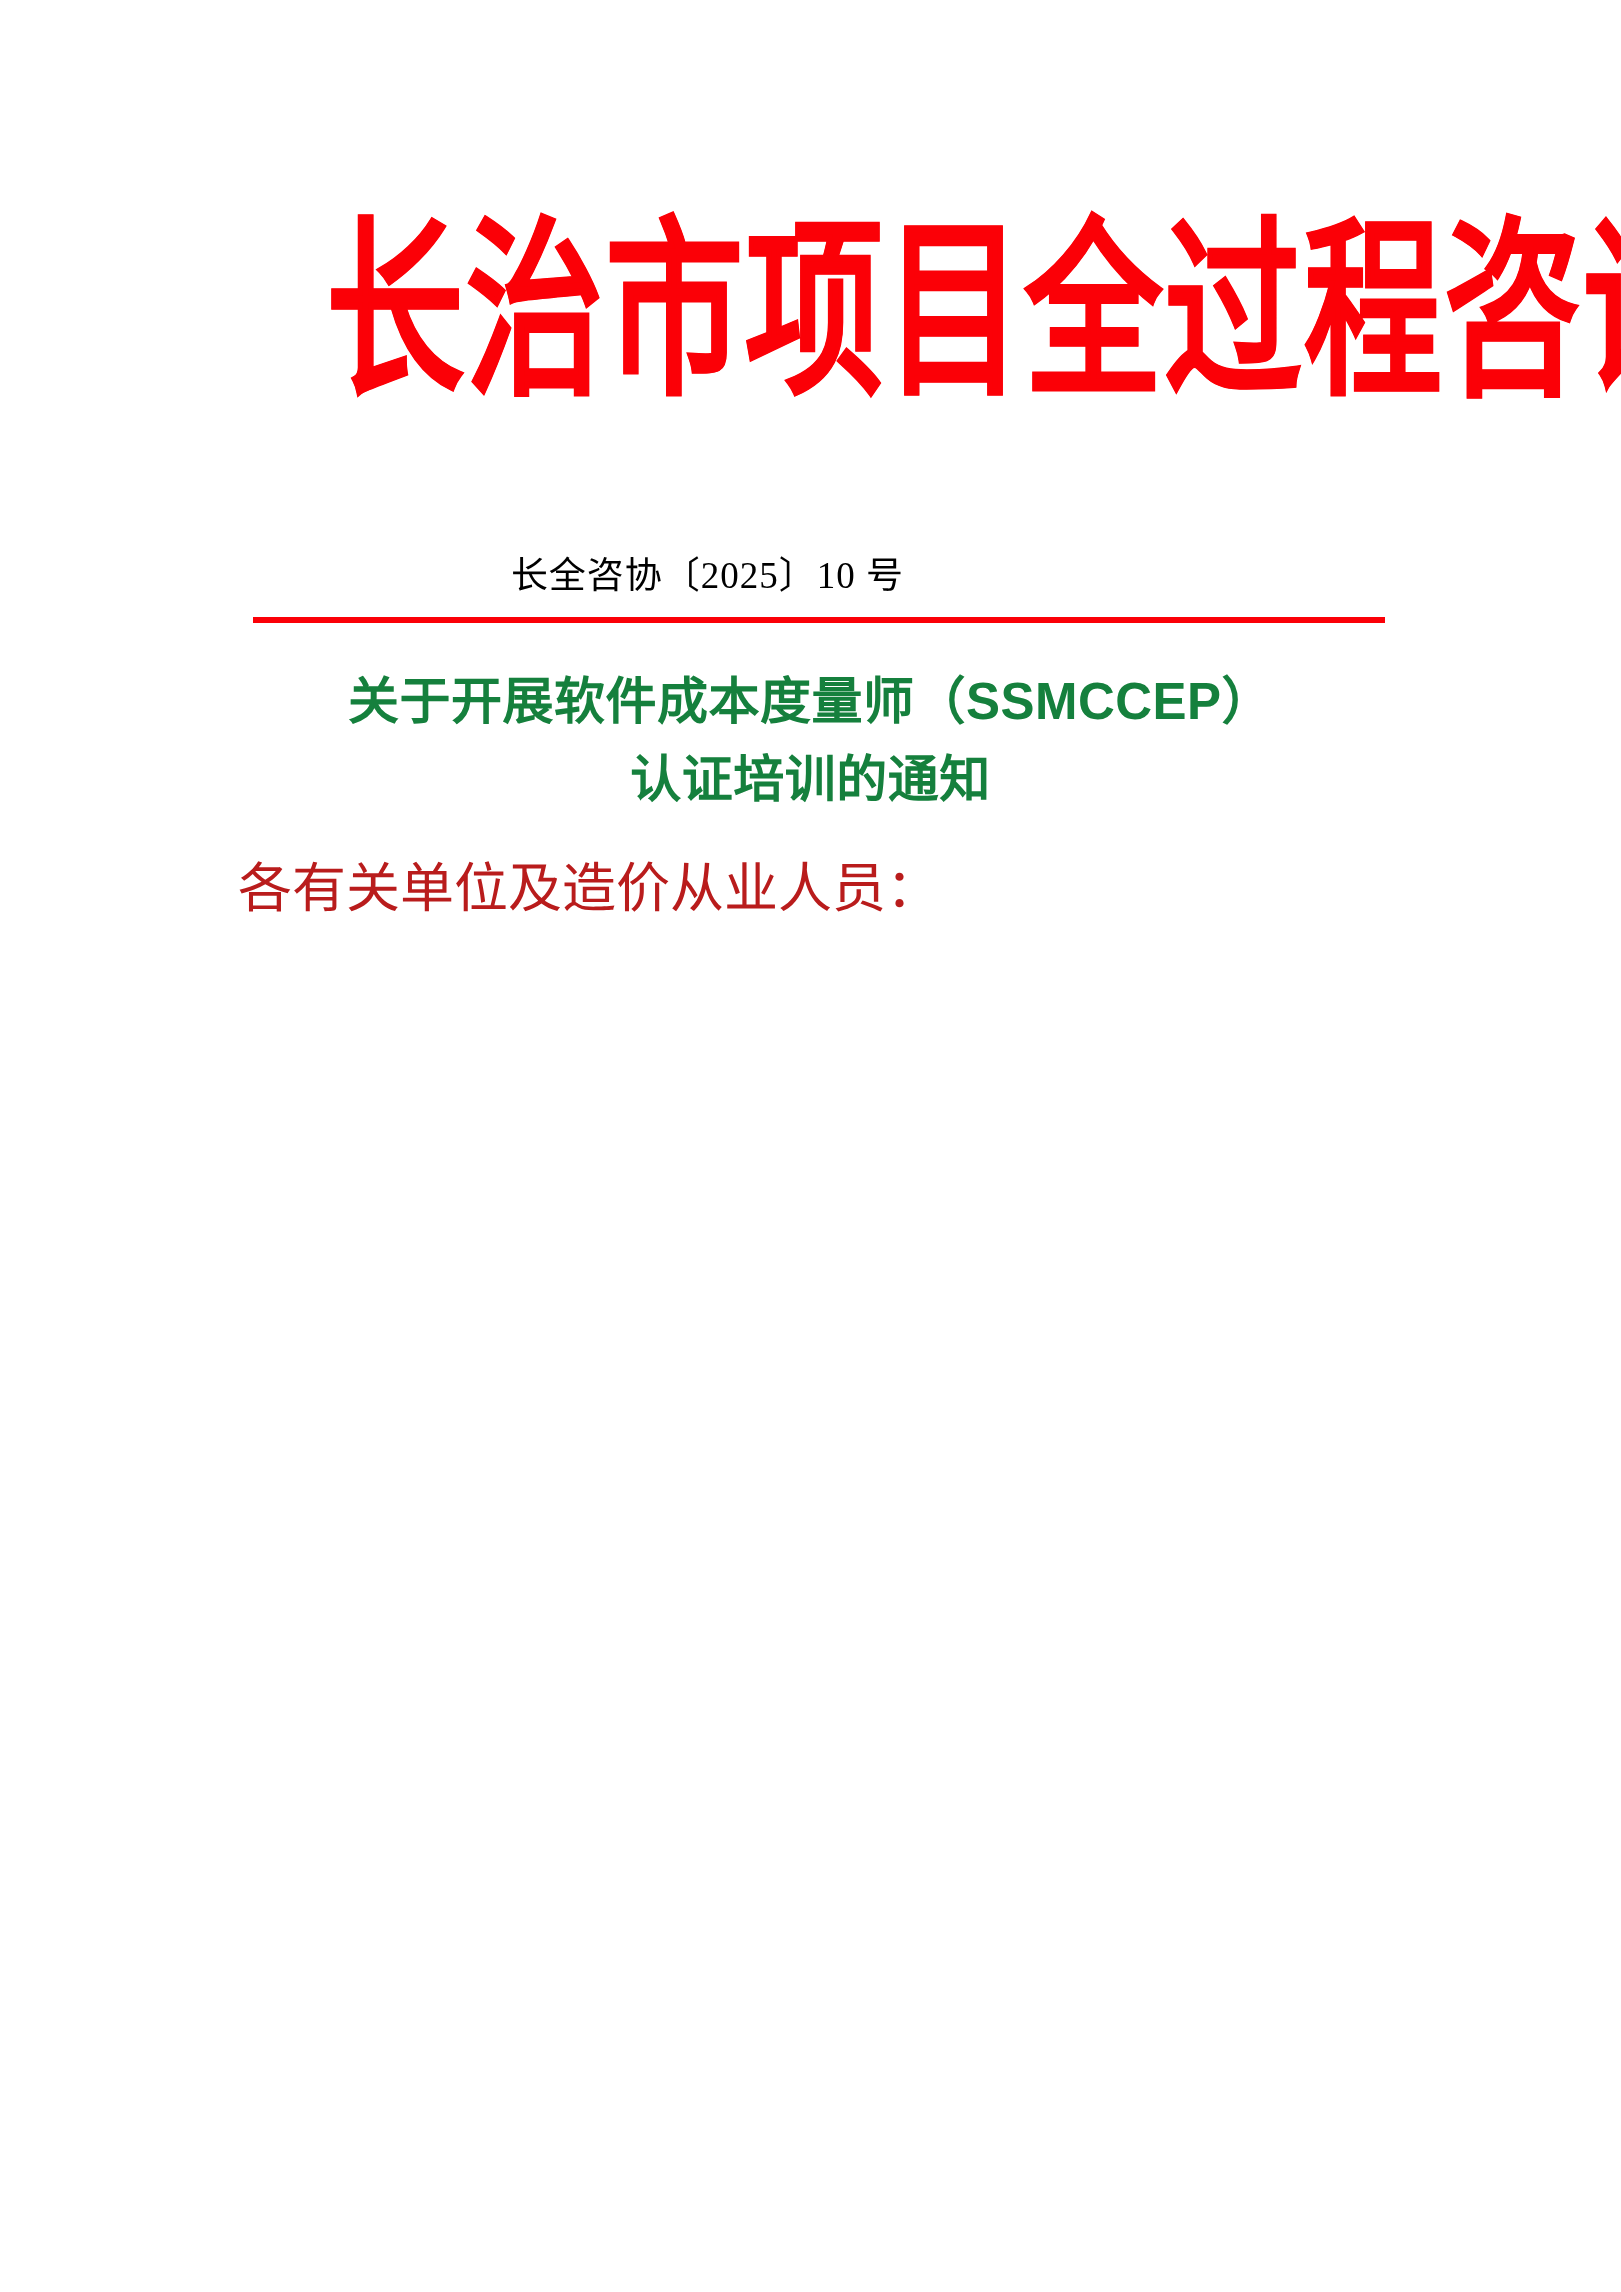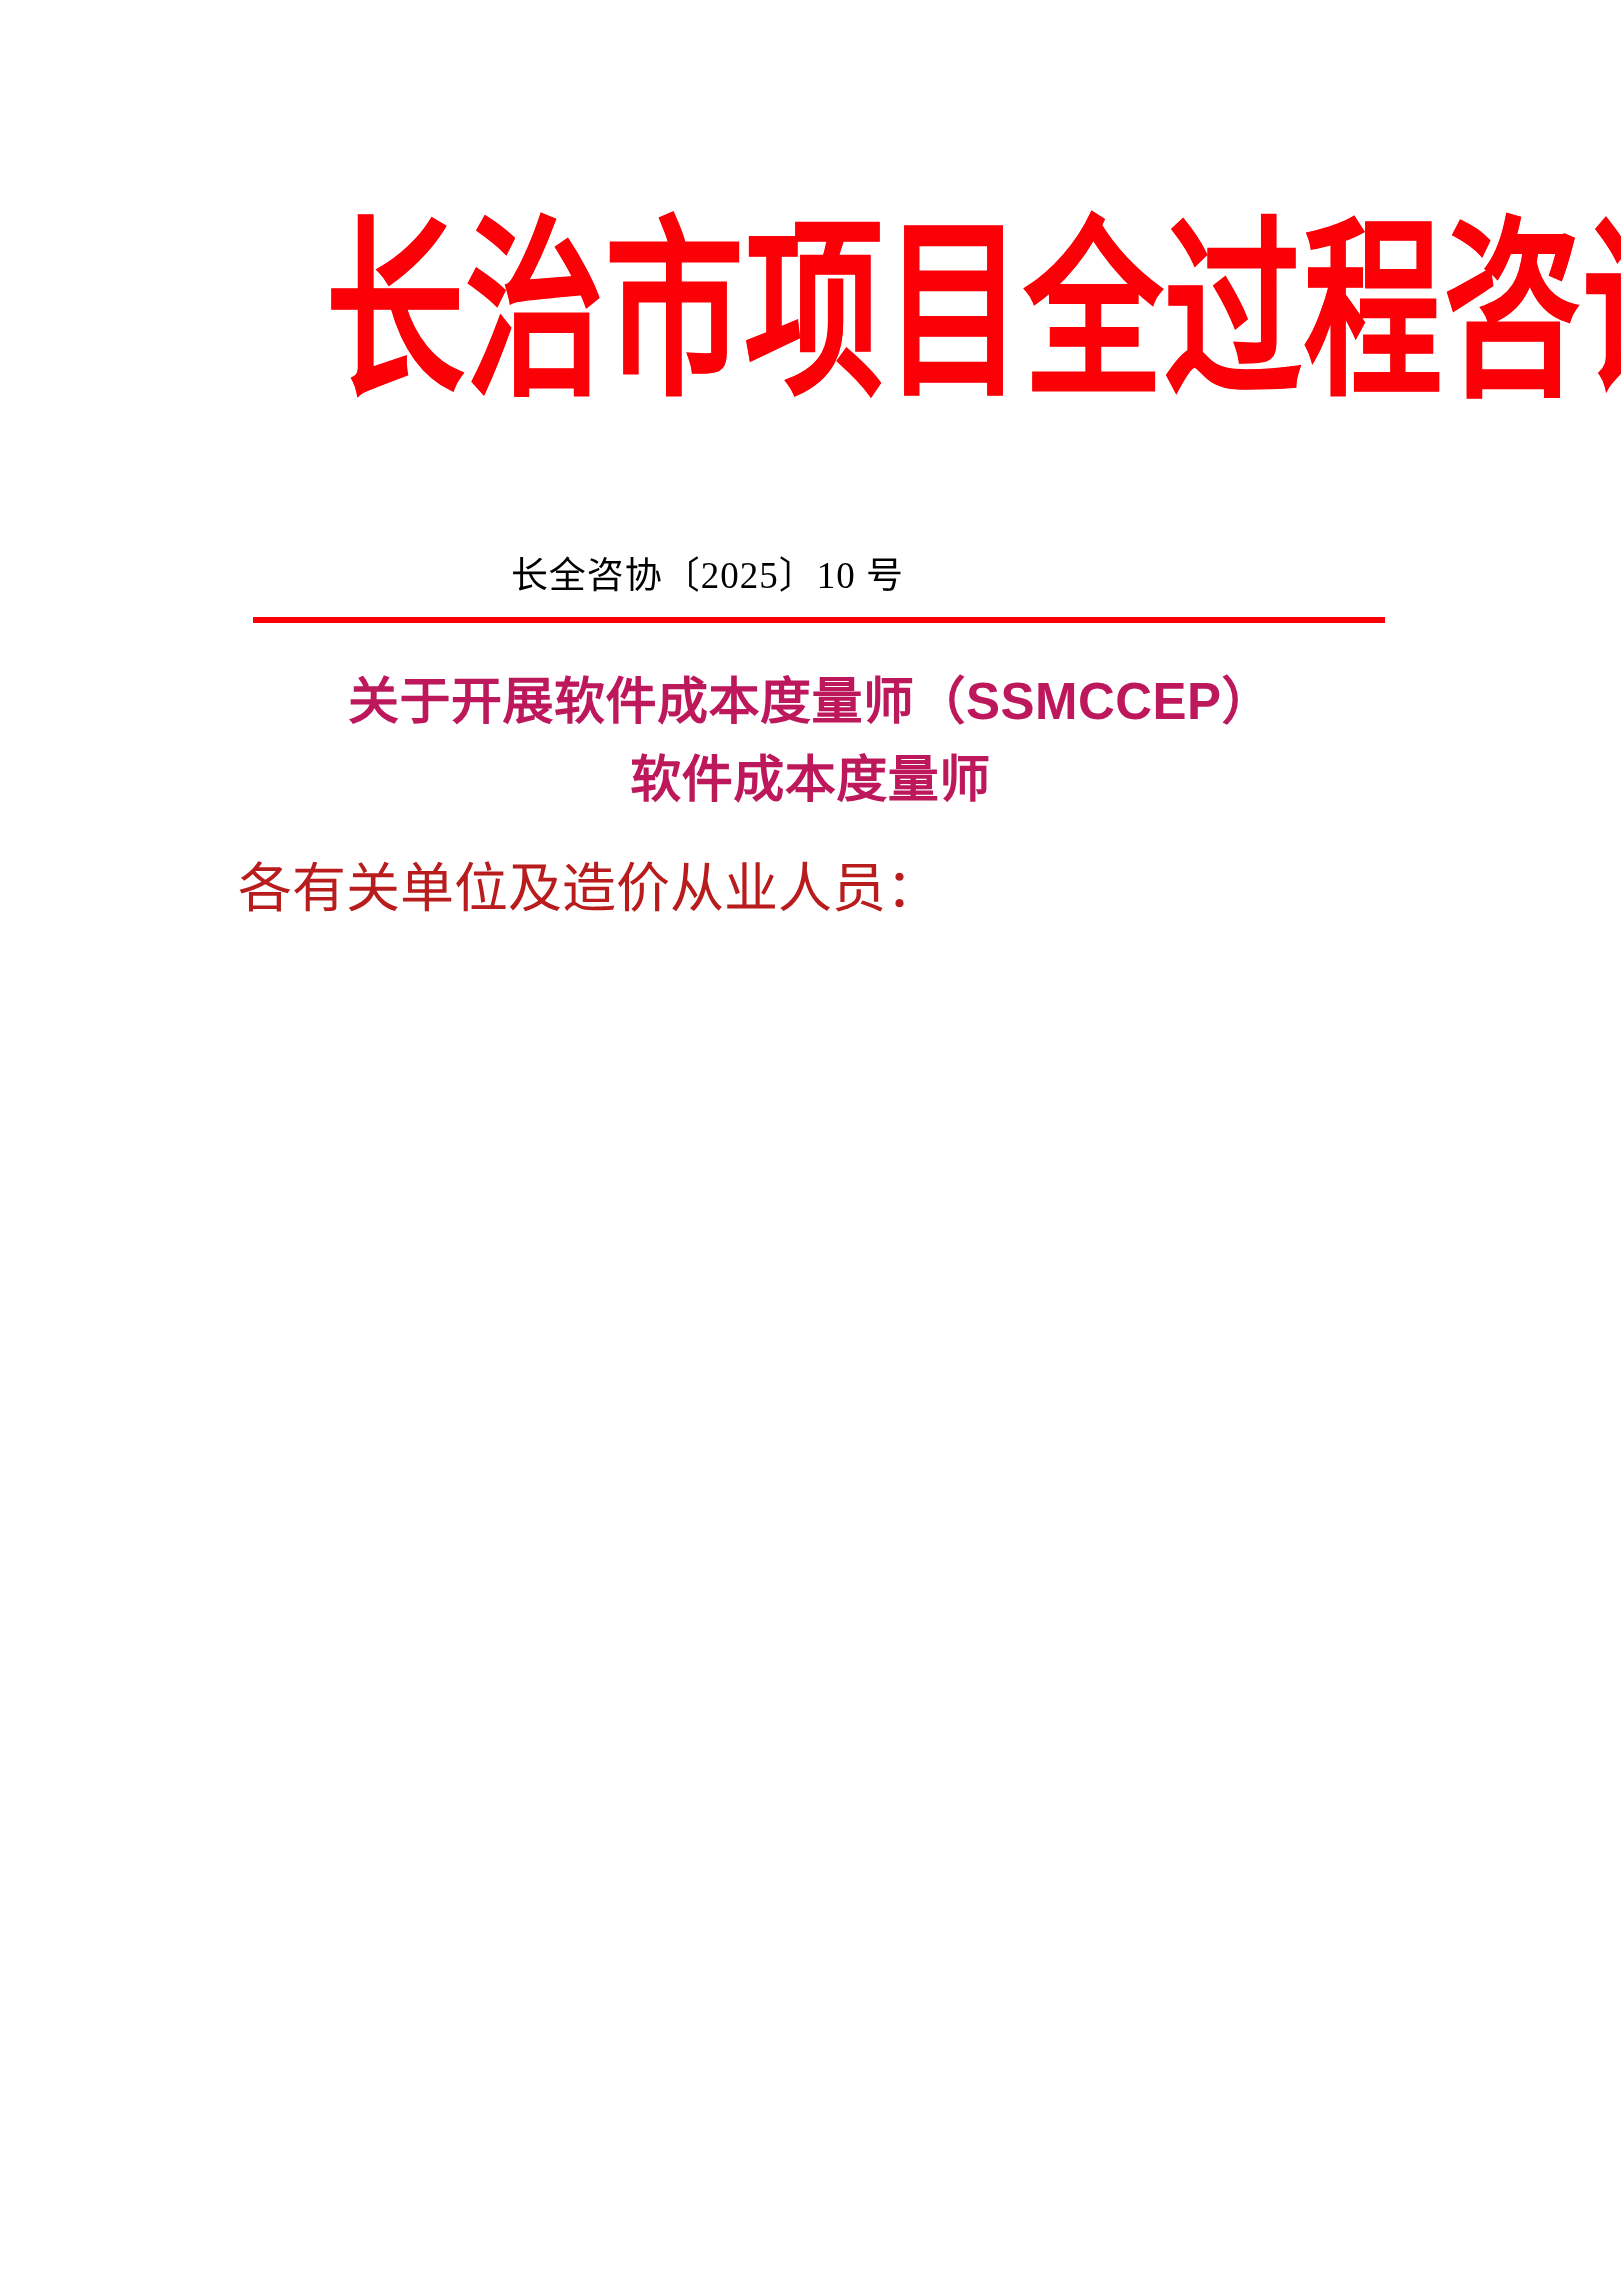--- a/index.html
+++ b/index.html
@@ -69,21 +69,21 @@
   .main-title {
     position: absolute;
     left: 186px;
     top: 663px;
     width: 1249px;
     text-align: center;
     font-family: "Liberation Sans", "DejaVu Sans", sans-serif;
     font-weight: bold;
     font-size: 51px;
     line-height: 1.52;
-    color: #be185d;
+    color: #15803d;
     letter-spacing: 0.5px;
   }
   .main-title .tline { display: block; }
 
   
   .body-text {
     position: absolute;
     left: 238px;
     top: 849px;
     width: 1152px;
@@ -116,21 +116,21 @@
   <div class="letterhead">
     <span class="letterhead-title">长治市项目全过程咨询协会</span>
   </div>
 
   <div class="doc-number">长全咨协〔2025〕10 号</div>
 
   <div class="red-rule"></div>
 
   <div class="main-title">
     <span class="tline">关于开展软件成本度量师（SSMCCEP）</span>
-    <span class="tline">软件成本度量师</span>
+    <span class="tline">认证培训的通知</span>
   </div>
 
   <div class="body-text">
     <p class="salutation">各有关单位及造价从业人员：</p>
 
 
 
 
   </div>
 

